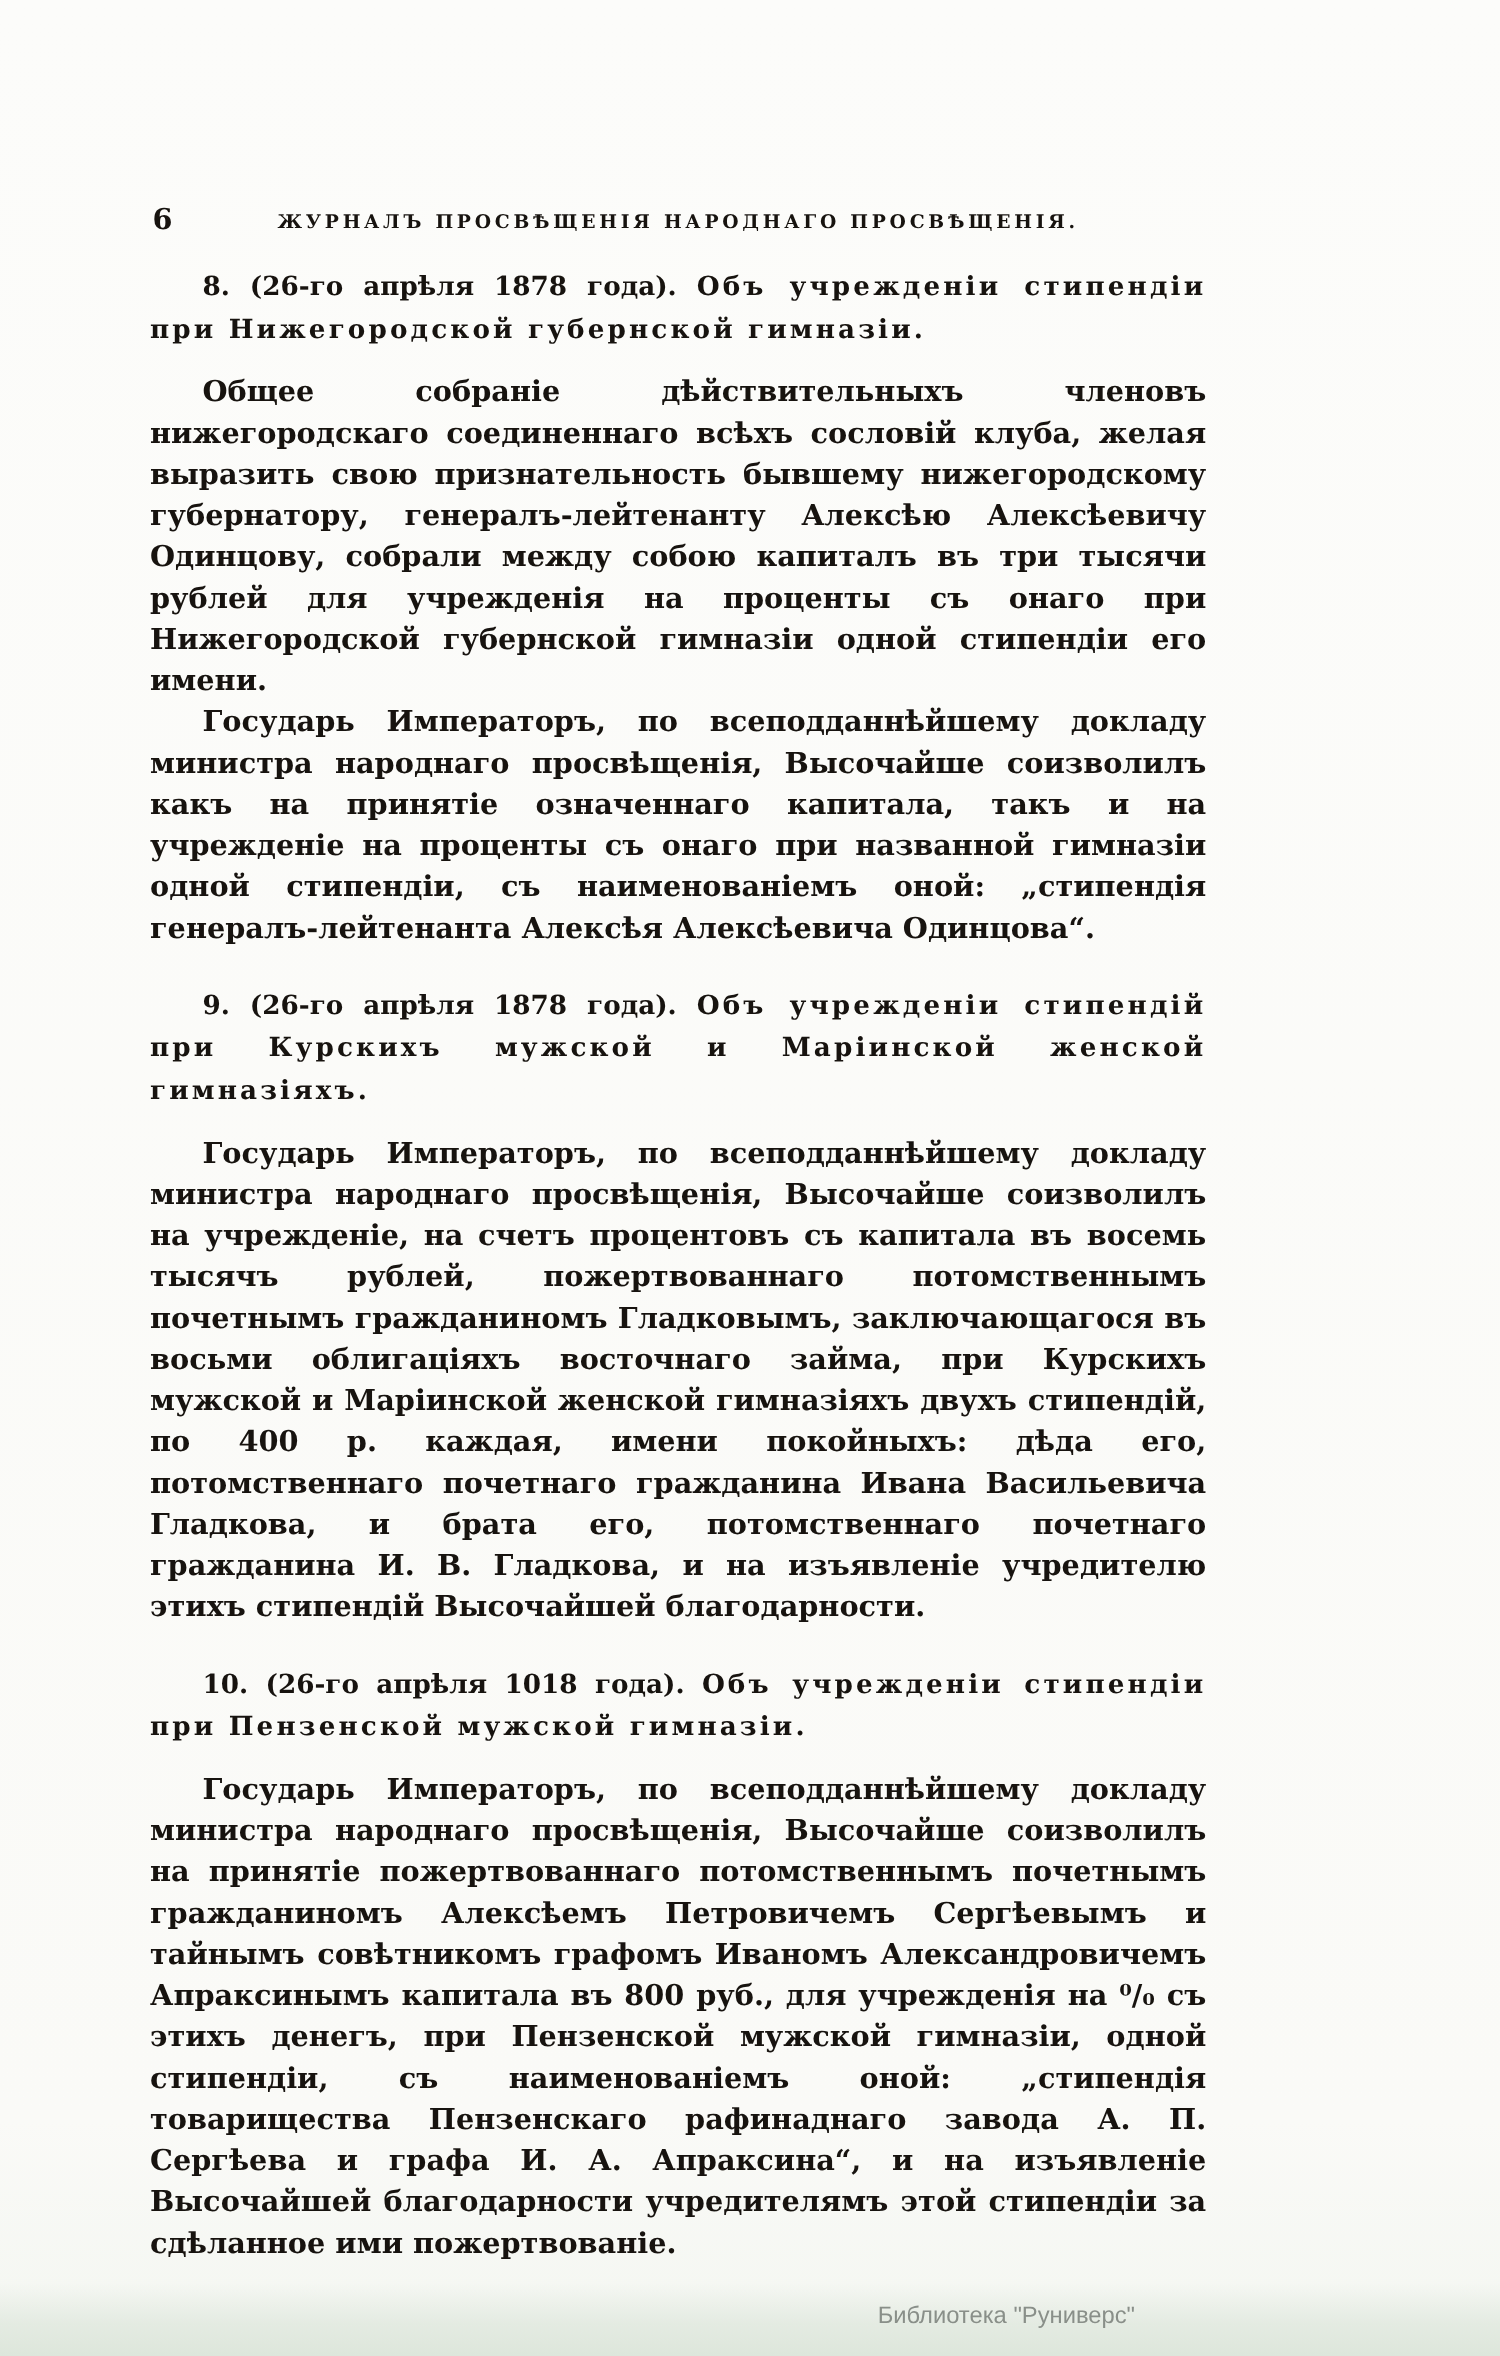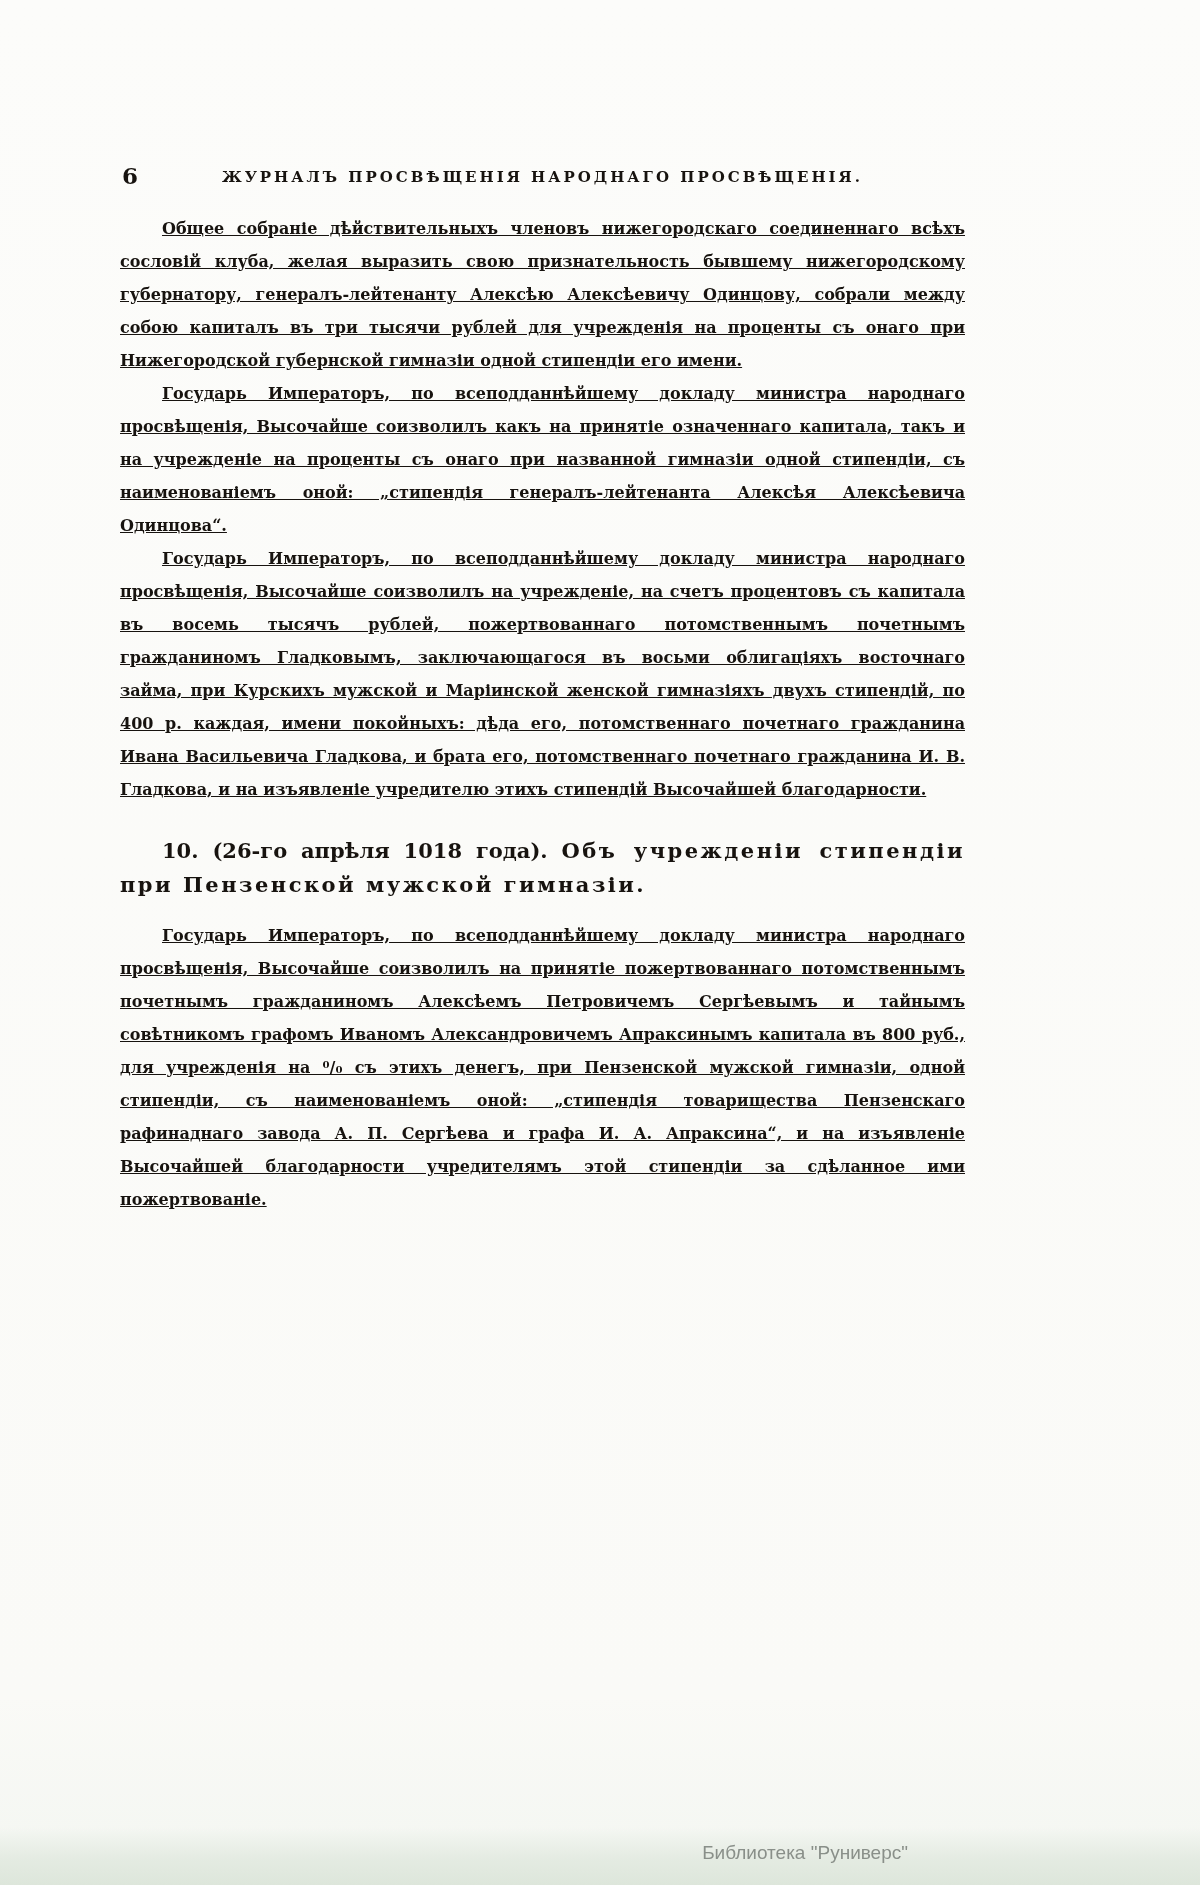--- a/index.html
+++ b/index.html
@@ -43,26 +43,25 @@
     font-size: 21px;
     font-weight: 700;
     line-height: 34px;
     text-indent: 42px;
     text-align: justify;
     margin: 28px 0 17px 0;
   }
   .heading .sp { letter-spacing: 2.5px; }
   section:first-of-type .heading { margin-top: 0; }
   .para {
-    font-size: 16px;
+    font-size: 23px;
     font-weight: 700;
     line-height: 33px;
     text-align: justify;
     text-indent: 42px;
-    text-decoration: underline;
   }
   .footer-strip {
     position: absolute;
     left: 0; right: 0; bottom: 0;
     height: 58px;
     background: linear-gradient(180deg, rgba(227,235,226,0) 0%, #e4ebe2 55%, #dde6db 100%);
   }
   .watermark {
     position: absolute;
     right: 292px;
@@ -79,25 +78,33 @@
 <div class="page">
 
   <div class="text-block">
 
     <div class="running-head">
       <span class="page-num">6</span>
       <span>ЖУРНАЛЪ ПРОСВѢЩЕНІЯ НАРОДНАГО ПРОСВѢЩЕНІЯ.</span>
     </div>
 
     <section>
+      <h2 class="heading">
+        <span class="hd">8. (26-го апрѣля 1878 года).</span>
+        <span class="sp">Объ учрежденіи стипендіи при Нижегородской губернской гимназіи.</span>
+      </h2>
       <p class="para">Общее собраніе дѣйствительныхъ членовъ нижегородскаго соединеннаго всѣхъ сословій клуба, желая выразить свою признательность бывшему нижегородскому губернатору, генералъ-лейтенанту Алексѣю Алексѣевичу Одинцову, собрали между собою капиталъ въ три тысячи рублей для учрежденія на проценты съ онаго при Нижегородской губернской гимназіи одной стипендіи его имени.</p>
       <p class="para">Государь Императоръ, по всеподданнѣйшему докладу министра народнаго просвѣщенія, Высочайше соизволилъ какъ на принятіе означеннаго капитала, такъ и на учрежденіе на проценты съ онаго при названной гимназіи одной стипендіи, съ наименованіемъ оной: „стипендія генералъ-лейтенанта Алексѣя Алексѣевича Одинцова“.</p>
     </section>
 
     <section>
+      <h2 class="heading">
+        <span class="hd">9. (26-го апрѣля 1878 года).</span>
+        <span class="sp">Объ учрежденіи стипендій при Курскихъ мужской и Маріинской женской гимназіяхъ.</span>
+      </h2>
       <p class="para">Государь Императоръ, по всеподданнѣйшему докладу министра народнаго просвѣщенія, Высочайше соизволилъ на учрежденіе, на счетъ процентовъ съ капитала въ восемь тысячъ рублей, пожертвованнаго потомственнымъ почетнымъ гражданиномъ Гладковымъ, заключающагося въ восьми облигаціяхъ восточнаго займа, при Курскихъ мужской и Маріинской женской гимназіяхъ двухъ стипендій, по 400 р. каждая, имени покойныхъ: дѣда его, потомственнаго почетнаго гражданина Ивана Васильевича Гладкова, и брата его, потомственнаго почетнаго гражданина И. В. Гладкова, и на изъявленіе учредителю этихъ стипендій Высочайшей благодарности.</p>
     </section>
 
     <section>
       <h2 class="heading">
         <span class="hd">10. (26-го апрѣля 1018 года).</span>
         <span class="sp">Объ учрежденіи стипендіи при Пензенской мужской гимназіи.</span>
       </h2>
       <p class="para">Государь Императоръ, по всеподданнѣйшему докладу министра народнаго просвѣщенія, Высочайше соизволилъ на принятіе пожертвованнаго потомственнымъ почетнымъ гражданиномъ Алексѣемъ Петровичемъ Сергѣевымъ и тайнымъ совѣтникомъ графомъ Иваномъ Александровичемъ Апраксинымъ капитала въ 800 руб., для учрежденія на ⁰/₀ съ этихъ денегъ, при Пензенской мужской гимназіи, одной стипендіи, съ наименованіемъ оной: „стипендія товарищества Пензенскаго рафинаднаго завода А. П. Сергѣева и графа И. А. Апраксина“, и на изъявленіе Высочайшей благодарности учредителямъ этой стипендіи за сдѣланное ими пожертвованіе.</p>
     </section>

